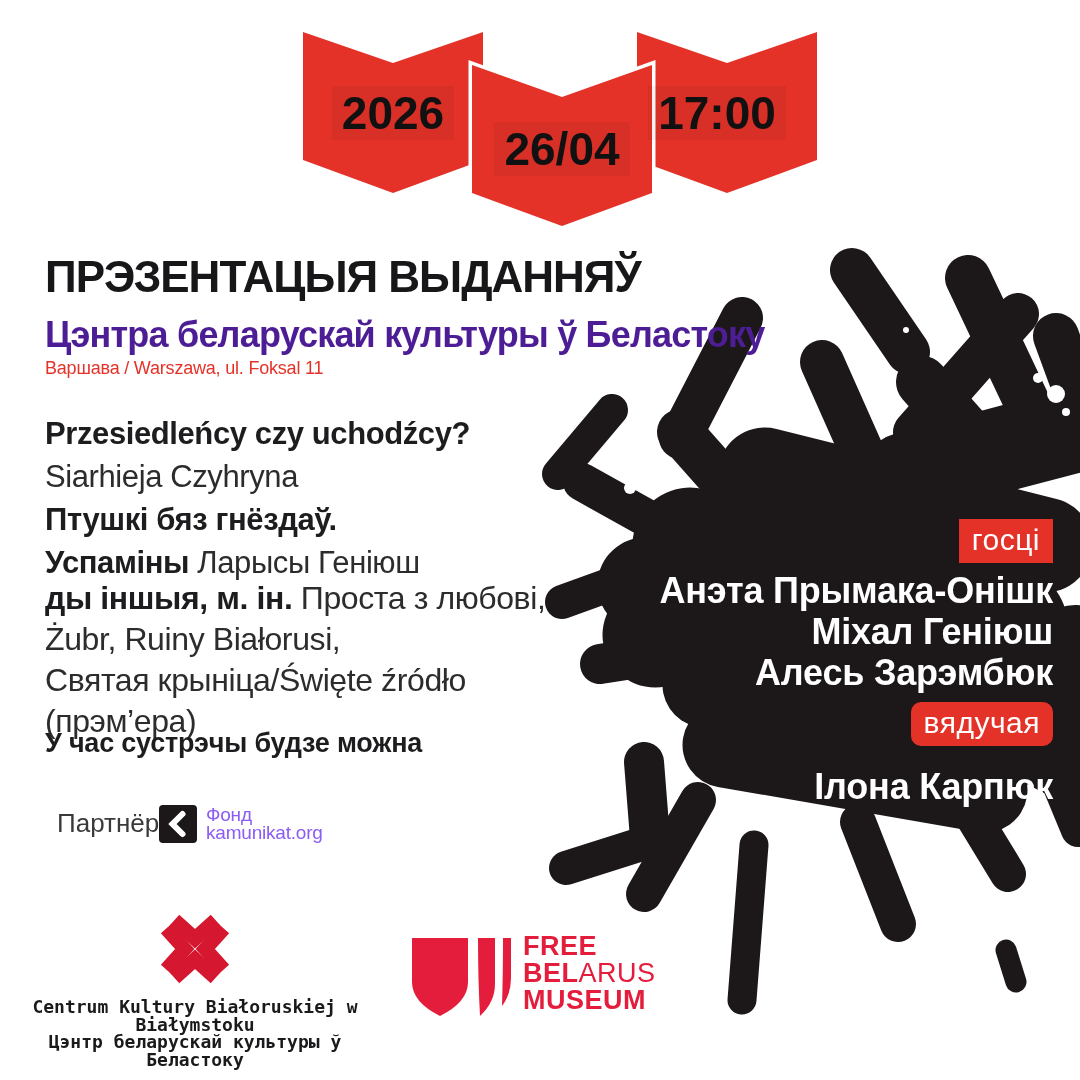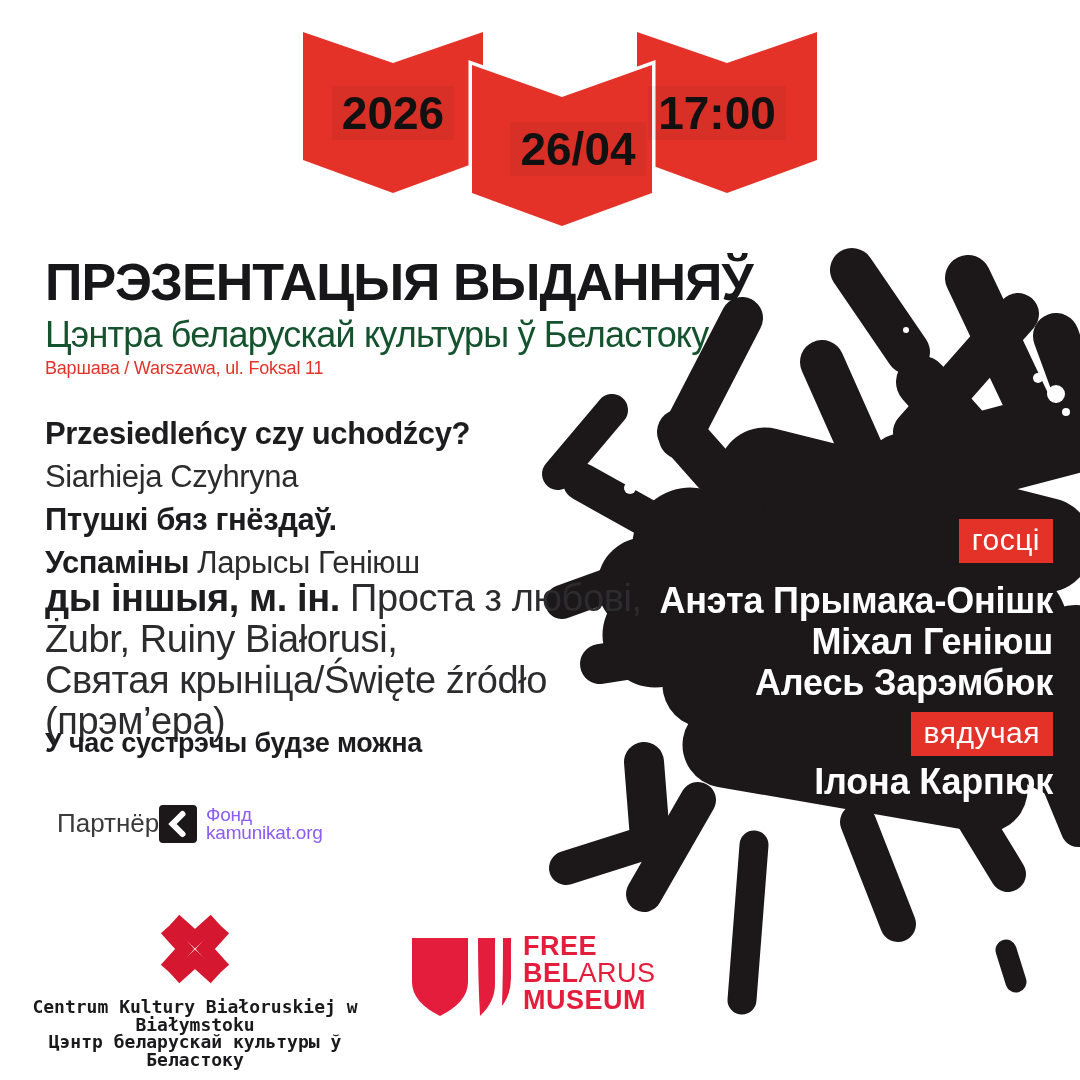--- a/index.html
+++ b/index.html
@@ -10,53 +10,53 @@
   }
   .abs{position:absolute;}
 
   
   .ribbons{left:0;top:0;z-index:2;}
   .ribbon-text{z-index:3;width:180px;text-align:center;font-weight:800;font-size:46px;
     letter-spacing:0;color:#111;}
   .ribbon-text span{background:rgba(0,0,0,0.05);padding:1px 10px;}
 
   
-  .title{left:45px;top:252px;font-size:52px;font-weight:800;letter-spacing:-1px;
+  .title{left:45px;top:252px;font-size:44px;font-weight:800;letter-spacing:-1px;
     white-space:nowrap;color:#17171a;z-index:4;}
-  .subtitle{left:45px;top:314px;font-size:36px;font-weight:400;letter-spacing:-0.8px;
-    white-space:nowrap;color:#14532d;z-index:4;}
+  .subtitle{left:45px;top:314px;font-size:36px;font-weight:700;letter-spacing:-0.8px;
+    white-space:nowrap;color:#4c1d95;z-index:4;}
   .address{left:45px;top:358px;font-size:18px;font-weight:400;letter-spacing:-0.2px;
     white-space:nowrap;color:var(--red,#e43229);z-index:4;}
 
   
   .block{left:45px;z-index:4;white-space:nowrap;letter-spacing:-0.4px;}
   .block1{top:412px;font-size:31px;line-height:43px;}
-  .block2{top:578px;font-size:38px;line-height:41px;}
+  .block2{top:578px;font-size:32px;line-height:41px;}
   .note{top:722px;font-size:27px;line-height:42px;font-weight:800;letter-spacing:-0.2px;}
   .b{font-weight:800;}
   .r{font-weight:400;color:#2c2c2e;}
 
   
   .partner-label{left:57px;top:808px;font-size:26px;color:#3a3a3c;z-index:4;}
   .kamunikat-logo{left:159px;top:805px;z-index:4;}
   .kamunikat-text{left:206px;top:806px;font-size:19px;font-weight:400;line-height:18px;
     letter-spacing:-0.2px;color:#8b5cf6;z-index:4;}
 
   
   .ink-svg{left:0;top:0;z-index:1;}
   .ink-svg line{stroke:var(--ink,#1c1719);stroke-linecap:round;}
 
   
   .people{right:27px;top:519px;z-index:5;display:flex;flex-direction:column;align-items:flex-end;}
   .badge{background:var(--red,#e43229);color:#fff;font-size:30px;font-weight:400;
     padding:4px 13px 6px 13px;letter-spacing:0.5px;}
   .guest-name,.host-name{color:#fff;font-weight:700;font-size:36px;line-height:41px;
     white-space:nowrap;letter-spacing:-0.2px;}
-  .badge-guests{margin-bottom:17px;}
-  .badge-host{margin-top:9px;margin-bottom:5px;}
+  .badge-guests{margin-bottom:7px;}
+  .badge-host{margin-top:9px;margin-bottom:20px;border-radius:10px;}
 
   
   .ckb-logo{left:158px;top:912px;z-index:4;}
   .ckb-logo polyline{fill:none;stroke:var(--crimson,#d5172f);stroke-width:14;stroke-linejoin:miter;}
   .ckb-text{left:10px;top:998px;width:370px;text-align:center;z-index:4;
     font-family:"DejaVu Sans Mono",monospace;font-size:18px;font-weight:700;
     line-height:17.5px;color:#1a1a1c;}
   .fbm-logo{left:410px;top:936px;z-index:4;}
   .fbm-logo path{fill:var(--fbm-red,#e41d3d);}
   .fbm-text{left:523px;top:933px;z-index:4;font-size:27px;line-height:27px;
@@ -110,21 +110,21 @@
     <circle cx="942" cy="352" r="4" fill="#fff"></circle>
     <circle cx="906" cy="330" r="3" fill="#fff"></circle>
   </svg>
 
   <svg class="abs ribbons" width="560" height="240" viewBox="0 0 560 240" style="left:290px;top:20px;">
     <polygon points="13,12 103,43 193,12 193,140 103,173 13,140" fill="var(--red,#e43229)"></polygon>
     <polygon points="347,12 437,43 527,12 527,140 437,173 347,140" fill="var(--red,#e43229)"></polygon>
     <polygon points="182,45 272,77 362,45 362,173 272,206 182,173" fill="var(--red,#e43229)" stroke="#ffffff" stroke-width="7" style="paint-order:stroke fill;"></polygon>
   </svg>
   <div class="abs ribbon-text" style="left:303px;top:86px;"><span>2026</span></div>
-  <div class="abs ribbon-text" style="left:472px;top:122px;padding-left:16px;"><span>26/04</span></div>
+  <div class="abs ribbon-text" style="left:472px;top:122px;"><span>26/04</span></div>
   <div class="abs ribbon-text" style="left:627px;top:86px;"><span>17:00</span></div>
 
   <div class="abs title">ПРЭЗЕНТАЦЫЯ ВЫДАННЯЎ</div>
   <div class="abs subtitle">Цэнтра беларускай культуры ў Беластоку</div>
   <div class="abs address">Варшава / Warszawa, ul. Foksal 11</div>
 
   <div class="abs block block1">
     <div class="b">Przesiedleńcy czy uchodźcy?</div>
     <div class="r">Siarhieja Czyhryna</div>
     <div class="b">Птушкі бяз гнёздаў.</div>

